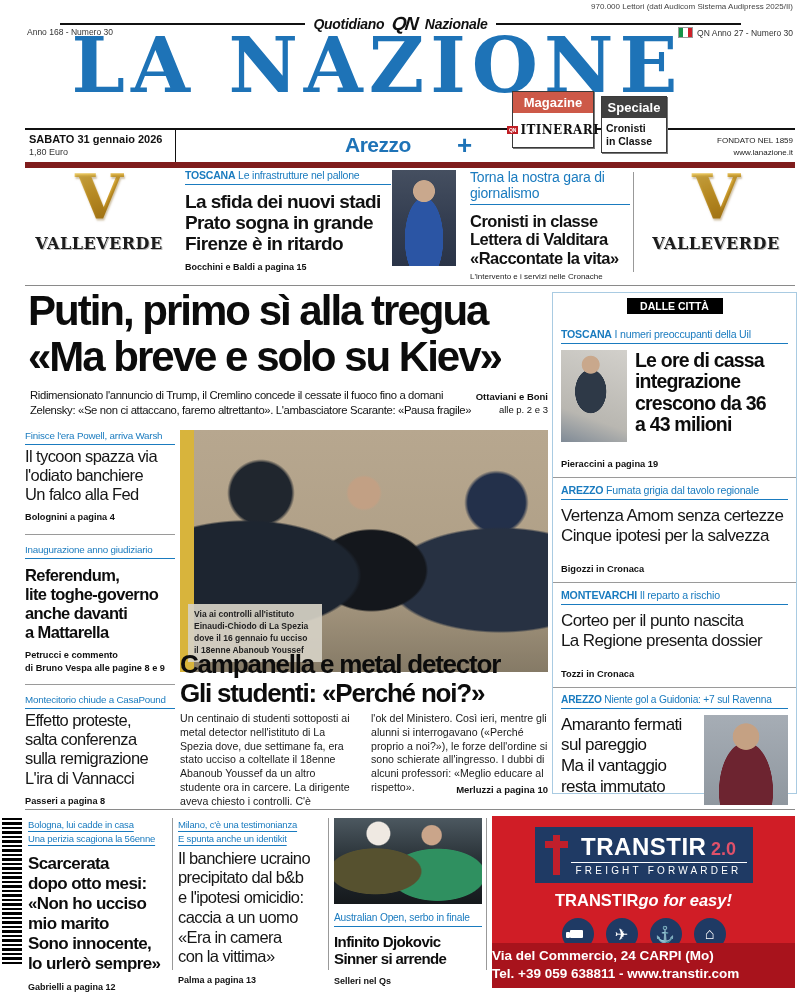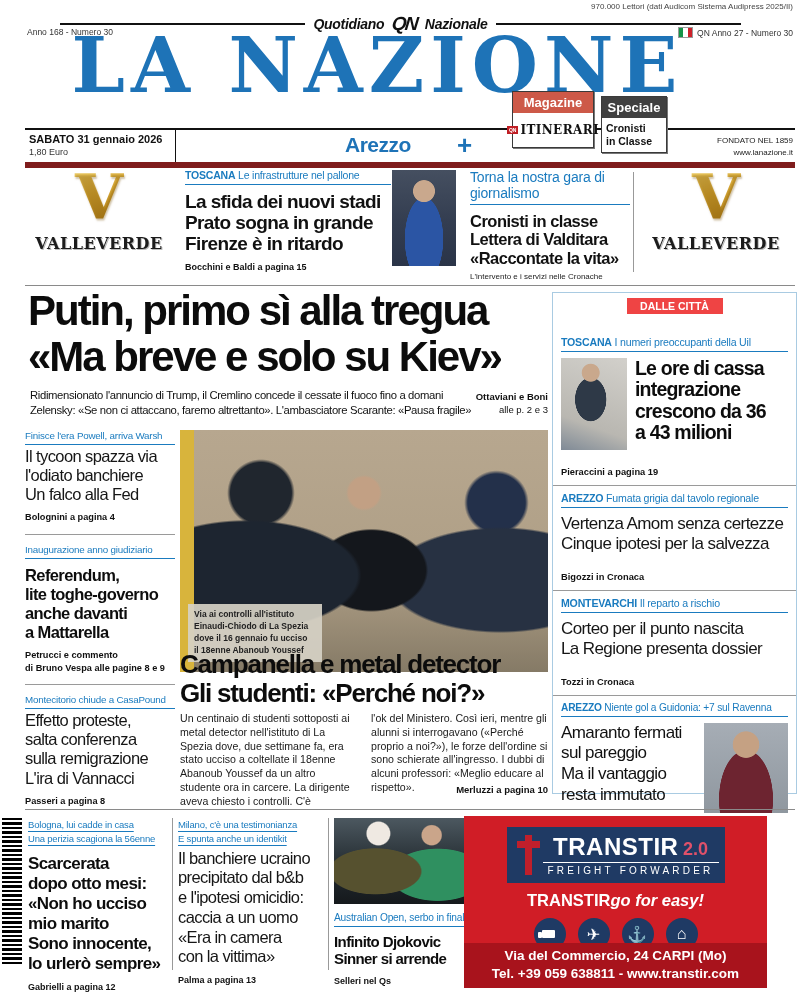--- a/index.html
+++ b/index.html
@@ -111,21 +111,21 @@
        font-size:8.5px;font-weight:700;line-height:1.4;padding:5px 6px;color:#222;}
   .center-hl{position:absolute;left:180px;top:650px;width:372px;font-weight:800;font-size:26px;
              line-height:1.1;letter-spacing:-1.2px;color:#0c0c0c;}
   .center-body{position:absolute;left:180px;top:712px;width:368px;display:flex;gap:14px;
                font-size:10.6px;line-height:1.3;color:#1a1a1a;}
   .center-body div{flex:1;}
   .center-by{position:absolute;left:430px;top:784px;width:118px;text-align:right;font-size:9.5px;font-weight:700;}
 
   
   .rightcol{position:absolute;left:552px;top:292px;width:243px;height:500px;border:1px solid #a9cbe2;}
-  .rc-badge{display:block;margin:5px auto 16px;width:96px;text-align:center;background:#ef4444;color:#fff;
+  .rc-badge{display:block;margin:5px auto 8px;width:96px;text-align:center;background:#000000;color:#fff;
             font-weight:800;font-size:10.5px;padding:2px 0;}
   .rightcol section{padding:6px 8px 8px;border-bottom:1px solid #9a9a9a;}
   .rightcol section:last-child{border-bottom:none;}
   .rightcol .kicker{display:block;font-size:10.6px;}
   .rc-s0-wrap{overflow:hidden;margin-top:6px;}
   .photo-podium{float:left;width:66px;height:92px;margin-right:8px;
      background:
        radial-gradient(circle at 45% 16%, #c9a88c 0 10%, transparent 11%),
        radial-gradient(ellipse at 45% 45%, #2e3947 0 30%, transparent 31%),
        linear-gradient(200deg,#d2d0cb 0%,#b9b7b1 70%,#7f8a96 100%);}
@@ -157,38 +157,38 @@
        radial-gradient(circle at 30% 18%, #efe9e2 0 9%, transparent 10%),
        radial-gradient(ellipse at 28% 62%, #56512f 0 30%, transparent 31%),
        radial-gradient(circle at 66% 20%, #caa58a 0 8%, transparent 9%),
        radial-gradient(ellipse at 70% 66%, #2f9060 0 32%, transparent 33%),
        linear-gradient(180deg,#4c5860 0%,#242c31 55%,#15191c 100%);}
   .bt-s2 .kicker{display:block;margin-top:8px;font-size:10.2px;}
   .bt-s2 .hl-bold{font-size:15px;line-height:1.12;}
   .bt-story .byline{margin-top:8px;}
 
   
-  .ad{position:absolute;left:464px;top:816px;width:303px;height:172px;background:#d01d26;}
+  .ad{position:absolute;left:492px;top:816px;width:303px;height:172px;background:#d01d26;}
   .ad-logo{margin:11px auto 0;width:218px;height:56px;background:#1f3a64;display:flex;align-items:center;padding:0 6px;box-sizing:border-box;}
   .ts-mono{position:relative;width:30px;height:44px;flex:0 0 30px;}
   .ts-mono::before{content:"";position:absolute;left:12px;top:2px;width:7px;height:40px;background:#c01f2b;}
   .ts-mono::after{content:"";position:absolute;left:4px;top:8px;width:23px;height:7px;background:#c01f2b;}
   .ad-logo-text{flex:1;text-align:center;}
   .ad-brand{color:#fff;font-weight:800;font-size:24px;letter-spacing:0.5px;line-height:1;}
   .ad-version{color:#e0516a;font-weight:800;font-size:18px;}
   .ad-sub{color:#fff;font-size:10px;letter-spacing:3.2px;border-top:1.5px solid #fff;margin-top:2px;padding-top:2px;}
   .ad-slogan{text-align:center;color:#fff;margin-top:8px;font-size:16.5px;}
   .ad-slogan .s1{font-weight:800;}
   .ad-slogan .s2{font-weight:800;font-style:italic;}
   .ad-icons{display:flex;justify-content:center;gap:12px;margin-top:8px;}
   .ad-icon{width:32px;height:32px;border-radius:50%;background:#1f3a64;color:#fff;display:flex;
            align-items:center;justify-content:center;font-size:16px;position:relative;}
   .icon-truck::before{content:"";position:absolute;left:8px;top:12px;width:13px;height:8px;background:#fff;border-radius:1px;}
   .icon-truck::after{content:"";position:absolute;left:4px;top:14px;width:4px;height:6px;background:#fff;border-radius:1px;}
-  .ad-footer{position:absolute;left:0;bottom:0;width:100%;background:#a8131c;color:#fff;text-align:center;
+  .ad-footer{position:absolute;left:0;bottom:0;width:100%;background:#a8131c;color:#fff;text-align:left;
              font-weight:800;font-size:13.5px;line-height:1.35;padding:4px 0 5px;}
 </style>
 </head>
 <body>
 
 <div class="page">
 
   <div class="readers">970.000 Lettori  (dati Audicom Sistema Audipress 2025/II)</div>
   <div class="brandline">
     <span class="rule"></span>

